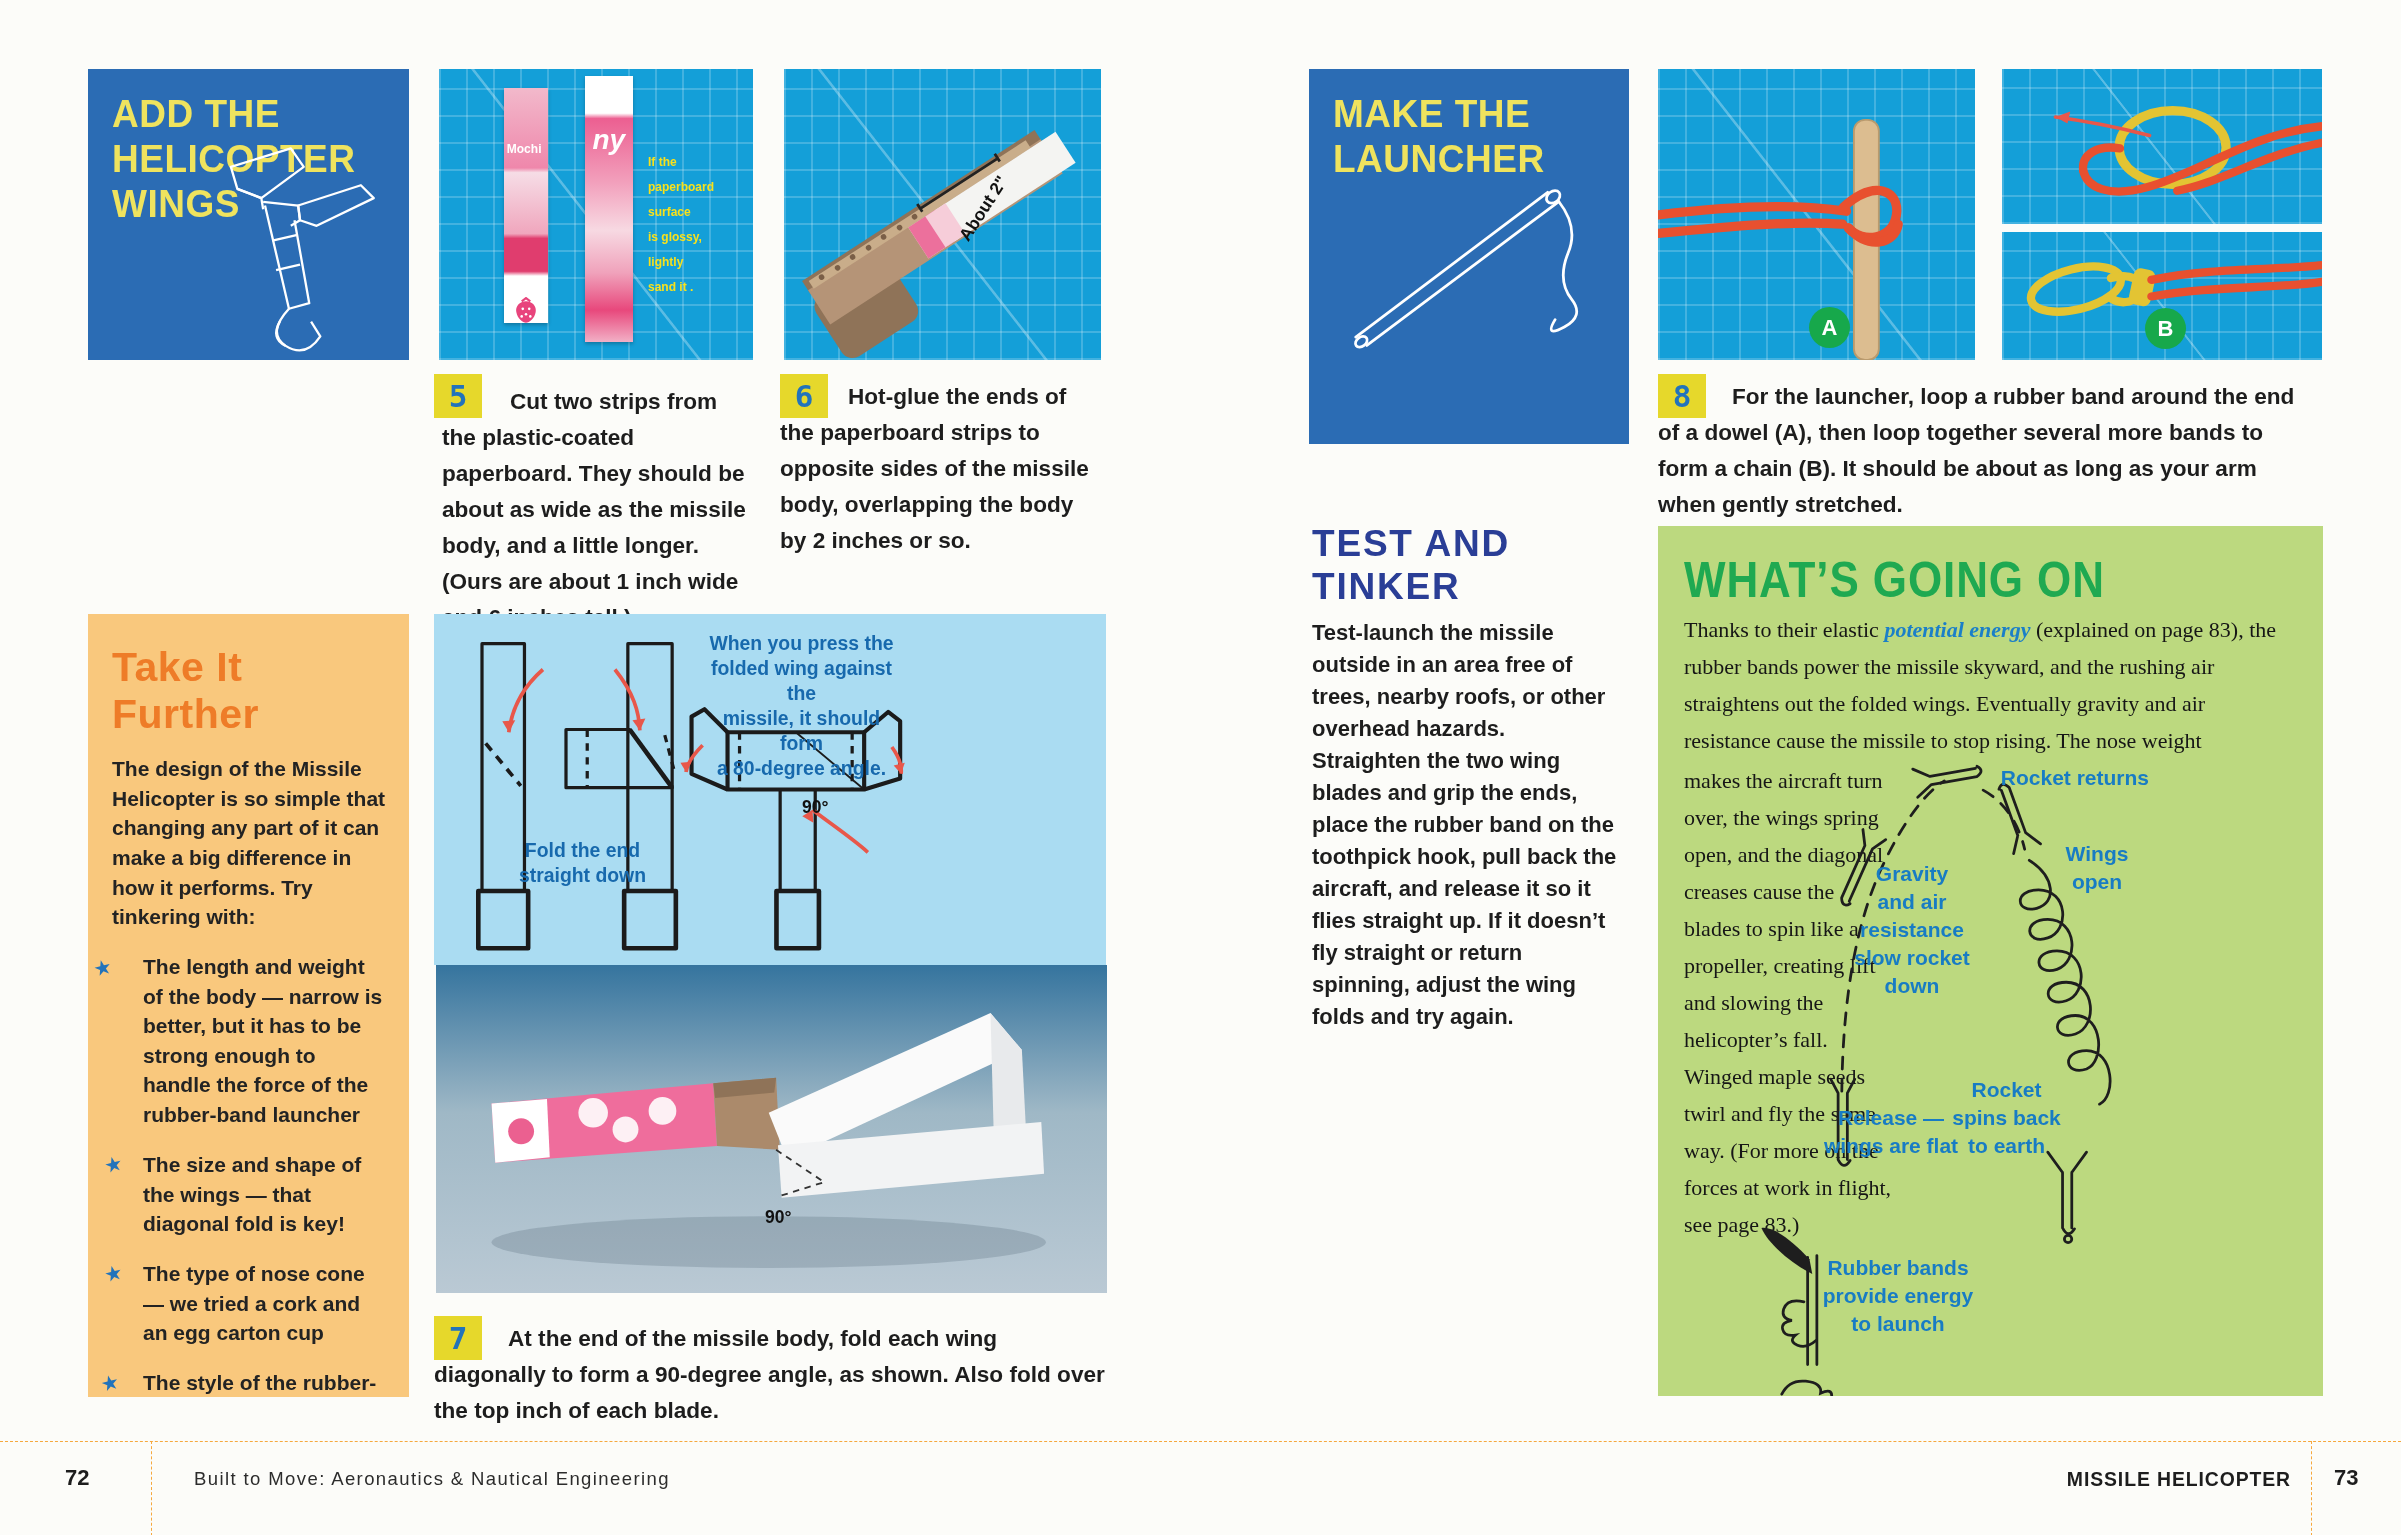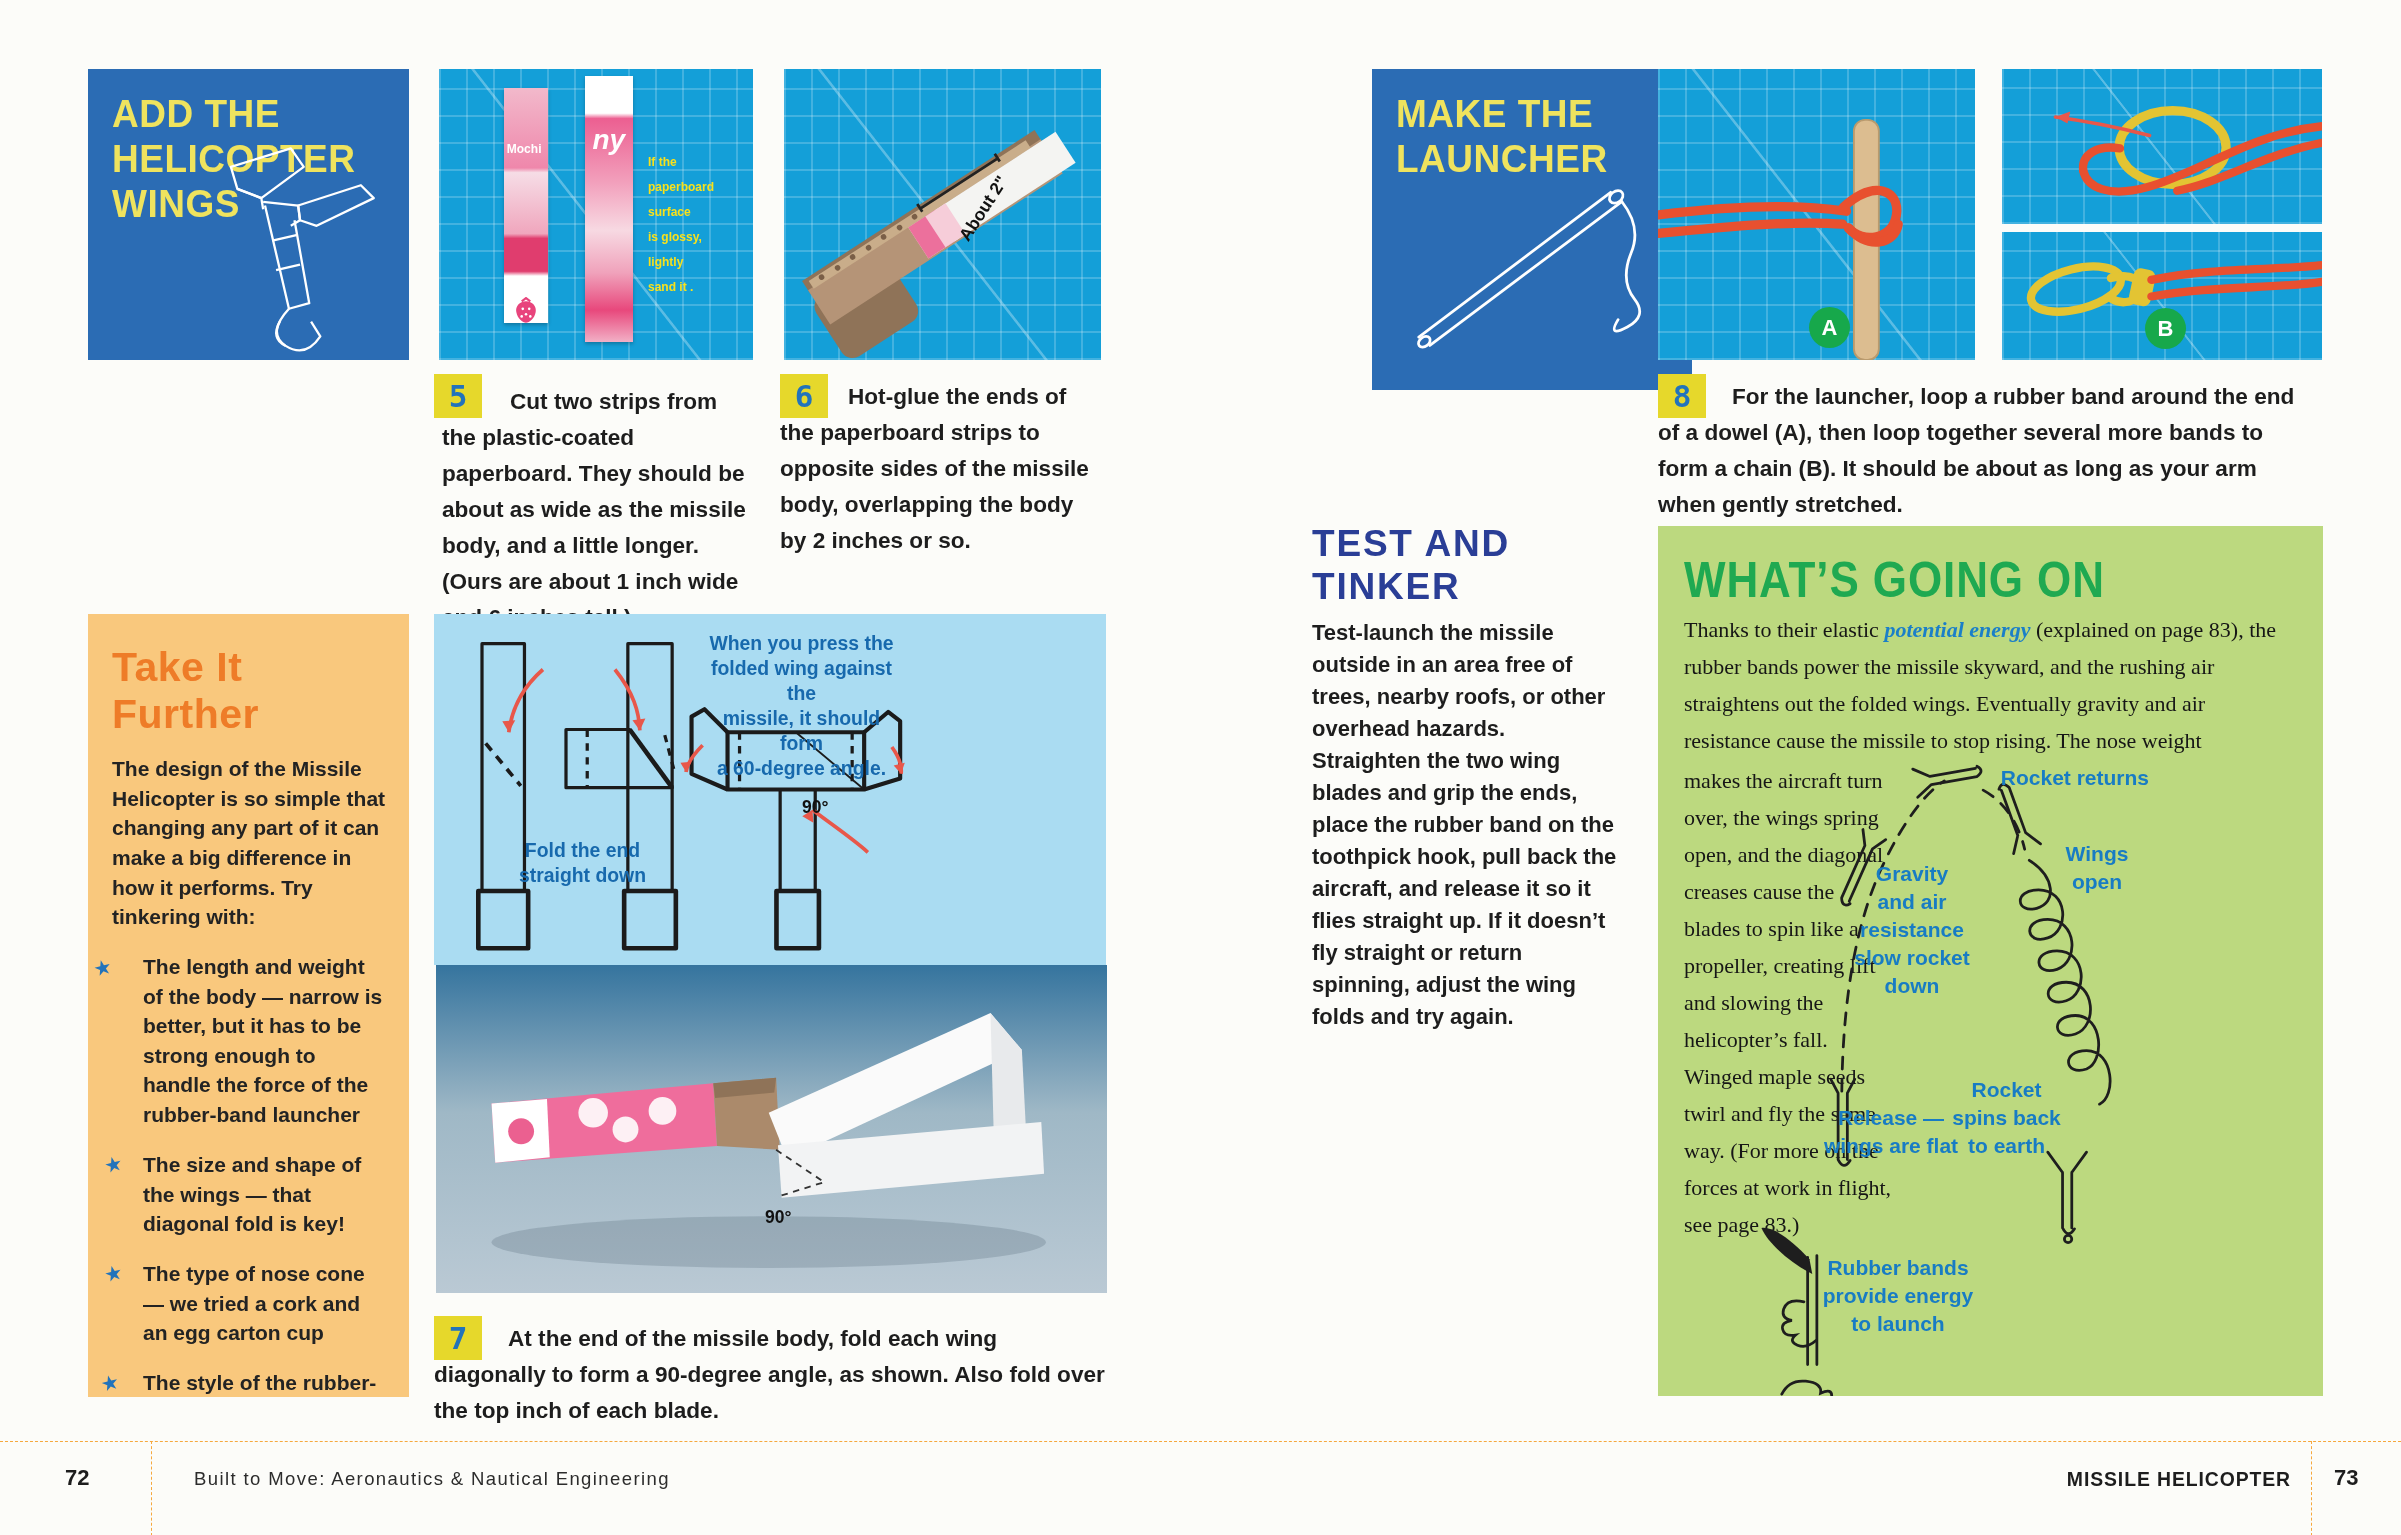--- a/index.html
+++ b/index.html
@@ -184,21 +184,21 @@
           <path d="M81,128 l-7,-12 14,-1 Z"></path>
           <path d="M223,126 l-8,-11 14,-2 Z"></path>
           <path d="M410,212 l1,14 -12,-7 Z"></path>
           <path d="M273,171 l-6,-10 12,-1 Z"></path>
           <path d="M506,173 l-8,-9 12,-3 Z"></path>
         </g>
       </svg>
       <div class="abs plabel" style="left:275px;top:16.6px;width:185px">When you press the
 folded wing against the
 missile, it should form
-a 60-degree angle.</div>
+a 80-degree angle.</div>
       <div class="abs plabel" style="left:79px;top:224px;width:139px">Fold the end
 straight down</div>
       <div class="abs angle" style="left:368px;top:183px">90°</div>
     </div>
 
     <div class="abs photo3bg" style="left:436px;top:965px;width:671px;height:328px">
       <svg class="abs" style="left:0;top:0" width="671" height="328" viewBox="0 0 726 355">
         <ellipse cx="360" cy="300" rx="300" ry="28" fill="rgba(40,60,75,.18)"></ellipse>
         <polygon points="60,150 300,128 304,196 64,214" fill="#ef6d9c"></polygon>
         <polygon points="60,150 120,145 123,208 64,214" fill="#ffffff"></polygon>
@@ -219,21 +219,21 @@
     </div>
 
     <div class="abs badge" style="left:434px;top:1316px">
         <span>7</span>
       </div>
     <p class="abs step" style="left:434px;top:1321px;width:674px;margin:0;text-indent:74px">At the end of the missile body, fold each wing diagonally to form a 90-degree angle, as shown. Also fold over the top inch of each blade.</p>
   </div>
 
   <div>
 
-    <div class="abs bluebox" style="left:1372px;top:69px;width:320px;height:321px">
+    <div class="abs bluebox" style="left:1309px;top:69px;width:320px;height:375px">
       <div class="abs boxtitle" style="left:24px;top:22px;width:277px">MAKE THE
 LAUNCHER</div>
       <svg class="abs" style="left:18.5px;top:79px" width="277" height="203" viewBox="0 0 300 220" fill="none" stroke="#fff" stroke-width="3" stroke-linecap="round">
         <path d="M30,205 L238,48"></path>
         <path d="M42,214 L250,58"></path>
         <ellipse cx="36" cy="210" rx="7" ry="5" transform="rotate(-37 36 210)"></ellipse>
         <ellipse cx="244" cy="53" rx="8" ry="6" transform="rotate(-37 244 53)"></ellipse>
         <path d="M250,58 q22,28 10,56 q-12,30 4,50 q14,18 -8,30 q-22,12 -10,-8"></path>
       </svg>
     </div>

